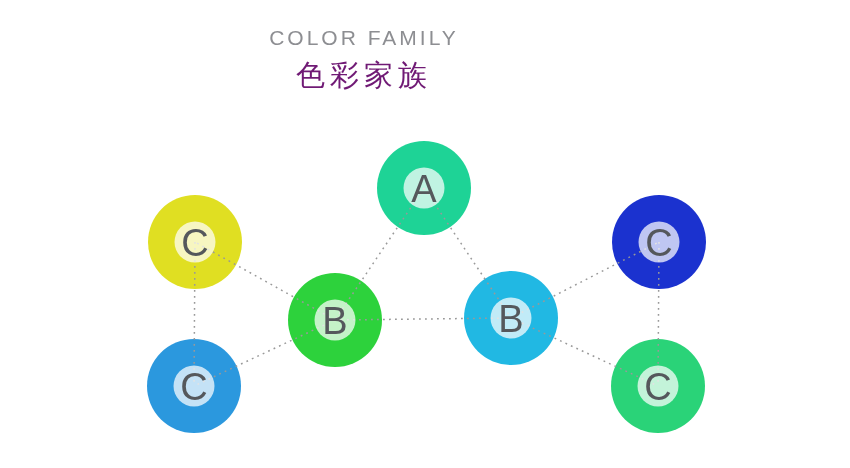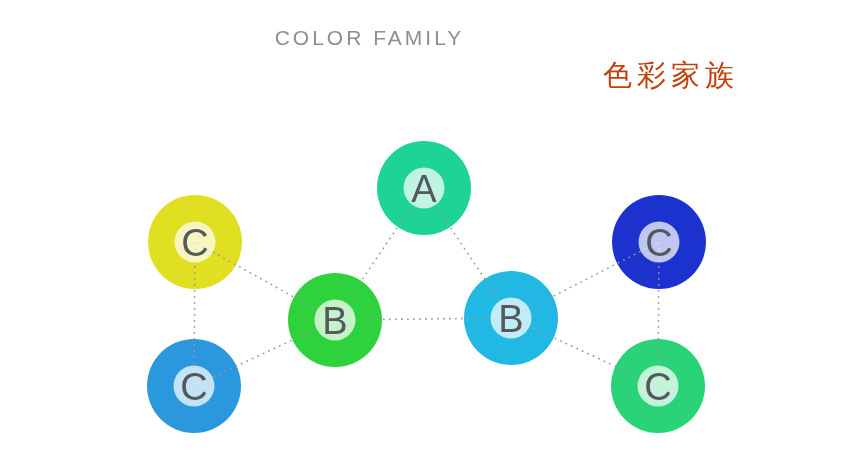--- a/index.html
+++ b/index.html
@@ -2,21 +2,20 @@
 <html><head>
 <meta charset="utf-8">
 <style>
   html,body{margin:0;padding:0;background:#ffffff;}
   .page{
     position:relative;
     width:728px;height:468px;
     background:#ffffff;
     overflow:hidden;
     font-family:"Liberation Sans","DejaVu Sans",sans-serif;
-    padding-left:11px;
   }
   .title-en{
     position:absolute;top:27px;left:0;width:100%;
     text-align:center;
     font-size:21px;
     font-weight:300;
     letter-spacing:3px;
     line-height:1;
   }
   .title-zh{
@@ -33,21 +32,21 @@
   .node-label{
     font-family:"Liberation Sans","DejaVu Sans",sans-serif;
     font-weight:300;
   }
 </style>
 </head>
 <body>
 
 <div class="page" style="background: rgb(255, 255, 255);">
   <div class="title-en" style="color: rgb(141, 142, 146);">COLOR FAMILY</div>
-  <div class="title-zh" style="color: #c2410c; text-align: right;">色彩家族</div>
+  <div class="title-zh" style="color: #701a75;">色彩家族</div>
   <svg id="diagram" class="diagram" viewBox="0 0 850 468">
       <g>
         <circle cx="424" cy="188" r="47" fill="#1ed396"></circle>
         <circle cx="195" cy="242" r="47" fill="#e0df22"></circle>
         <circle cx="335" cy="320" r="47" fill="#2dd23c"></circle>
         <circle cx="511" cy="318" r="47" fill="#21b8e3"></circle>
         <circle cx="194" cy="386" r="47" fill="#2b98de"></circle>
         <circle cx="659" cy="242" r="47" fill="#1b32cf"></circle>
         <circle cx="658" cy="386" r="47" fill="#2ad378"></circle>
       </g>

